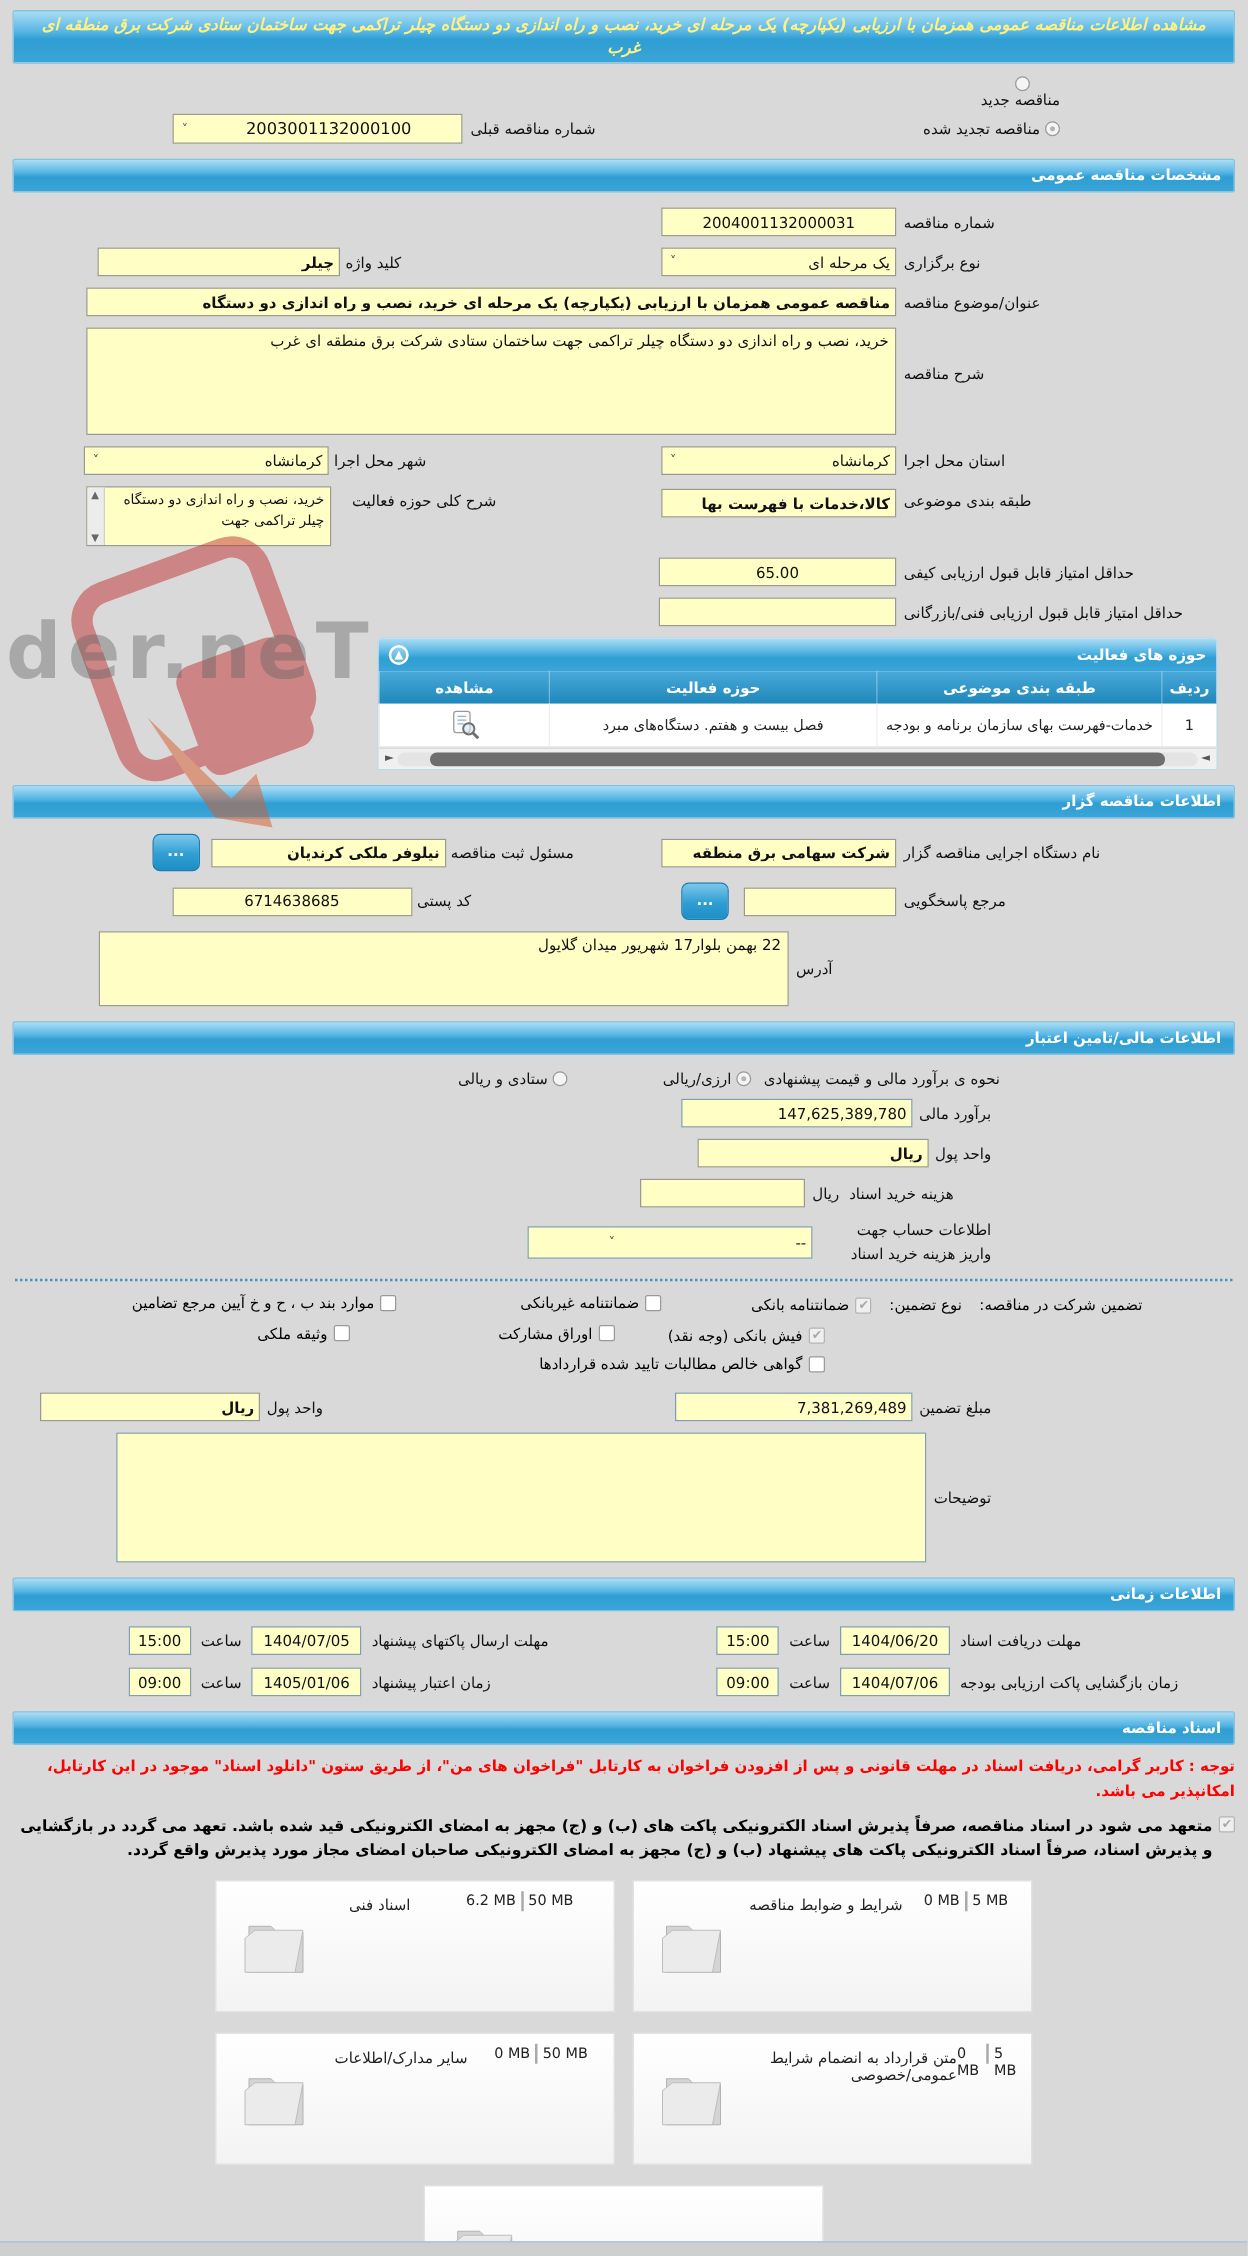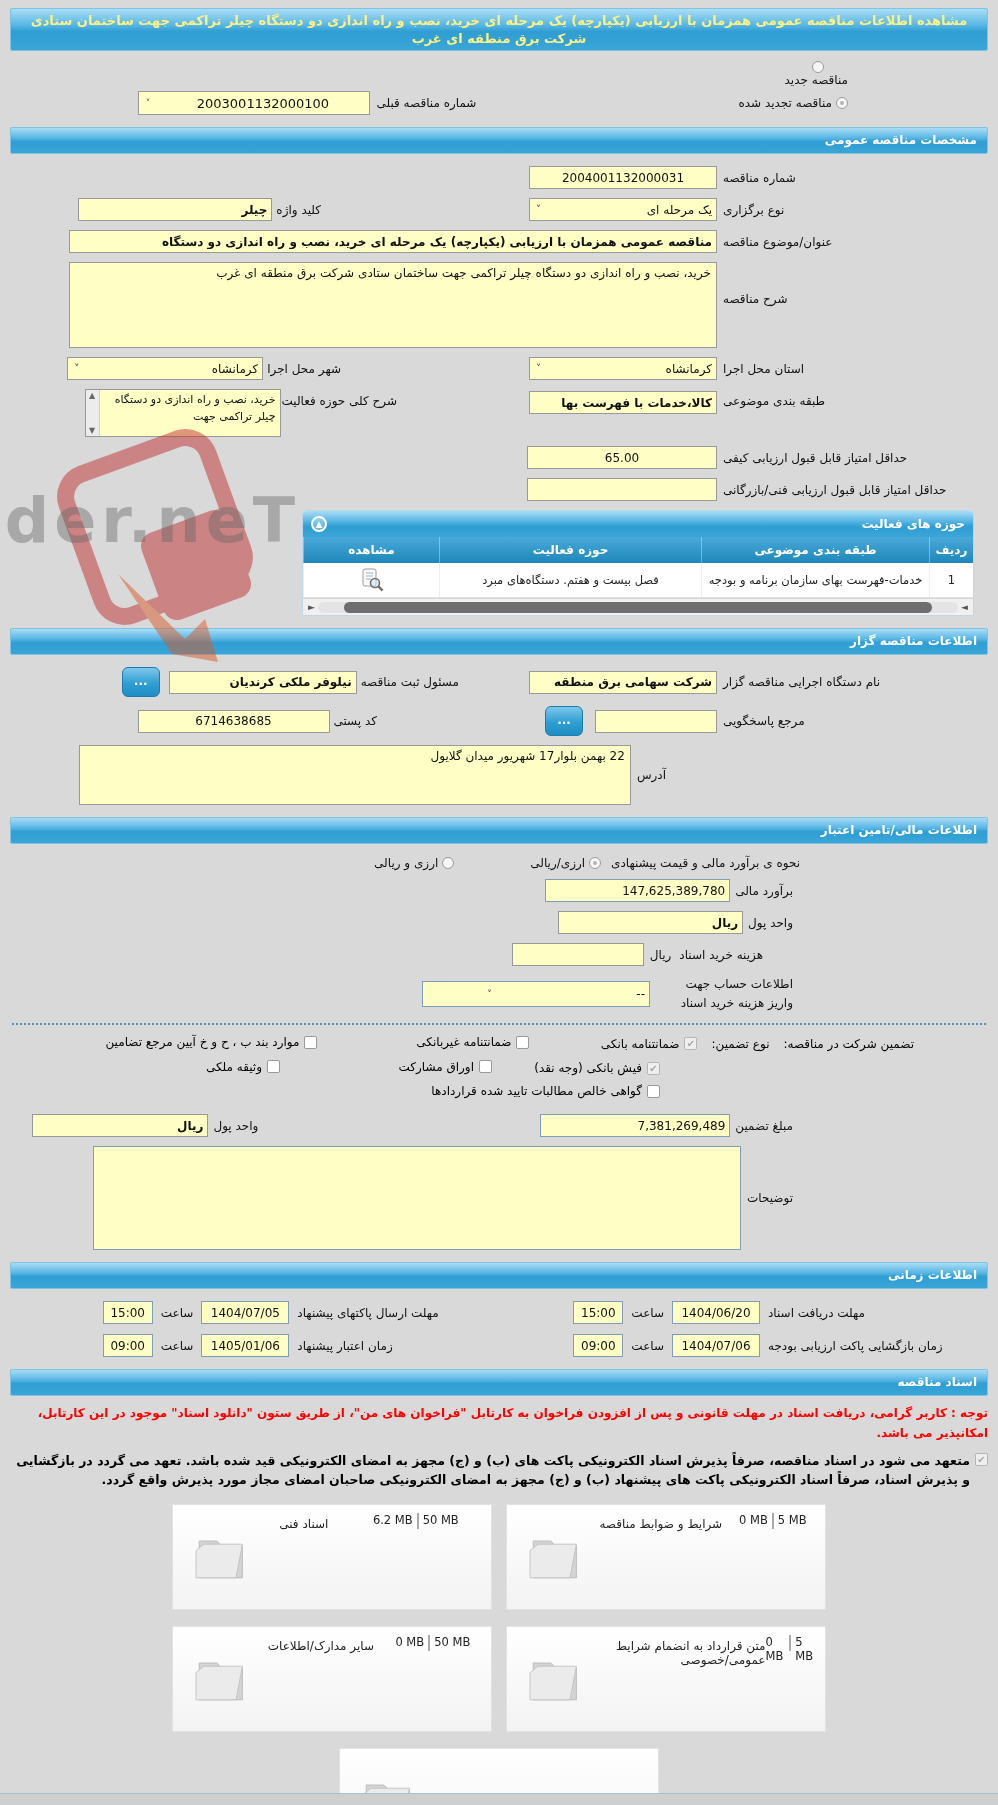--- a/index.html
+++ b/index.html
@@ -5,21 +5,21 @@
   * { margin:0; padding:0; box-sizing:border-box; }
   html,body { background:#d9d9d9; }
   body { font-family:"DejaVu Sans", sans-serif; }
   .page { position:relative; width:998px; height:1805px; background:#d9d9d9; overflow:hidden; direction:rtl; padding:8px 10px 0 10px; }
 
   
   .titlebar, .secbar {
     background:linear-gradient(180deg,#a9ddf5 0%,#57b5e4 40%,#2f9ed2 55%,#3aa5d8 100%);
     border:1px solid #7fc2e2; border-radius:2px;
   }
-  .titlebar { color:#fdf183; font-weight:bold; font-size:13px; text-align:center; padding:3px 14px; line-height:1.35; }
+  .titlebar { color:#fdf183; font-weight:bold; font-size:13px; text-align:center; padding:3px 14px; line-height:1.35;font-style:italic; }
   .secbar { color:#ffffff; font-weight:bold; font-size:12px; padding:5px 10px 6px 10px; margin-top:12px; }
 
   .row { display:flex; align-items:center; margin-bottom:9px; font-size:12px; color:#111; }
   .lbl { font-size:12px; color:#111; white-space:nowrap; }
   .zone270 { width:271px; text-align:left; padding-left:6px; flex:none; }
   .inp, .txa, .sel {
     background:#ffffc5; border:1px solid #999; font-family:"DejaVu Sans",sans-serif;
     font-size:12px; color:#111; padding:0 4px; height:23px;
   }
   .inp { direction:rtl; }
@@ -165,21 +165,21 @@
     <span class="lbl" style="margin-right:188px;margin-left:4px;">شهر محل اجرا</span>
     <span class="sel" style="width:196px;">
       <span class="selv">کرمانشاه</span>
       <span class="arrow">˅</span>
     </span>
   </div>
 
   <div class="row" style="align-items:flex-start;">
     <span class="lbl zone270" style="padding-top:5px;">طبقه بندی موضوعی</span>
     <input class="inp bold" style="width: 188px; margin-top: 2px;" value="کالا،خدمات با فهرست بها">
-    <span class="lbl" style="margin-right:132px;margin-left:1px;padding-top:5px;">شرح کلی حوزه فعالیت</span>
+    <span class="lbl" style="margin-right:132px;margin-left:17px;padding-top:5px;">شرح کلی حوزه فعالیت</span>
     <span class="mini-area">
       <span class="mini-text">خرید، نصب و راه اندازی دو دستگاه چیلر تراکمی جهت</span>
       <span class="mini-scroll">
           <span>▲</span>
           <span>▼</span>
         </span>
     </span>
   </div>
 
   <div class="row" style="margin-top:4px;">
@@ -252,21 +252,21 @@
   <div class="secbar">اطلاعات مالی/تامین اعتبار</div>
 
   <div class="row" style="margin-top:12px;margin-right:188px;">
     <span class="lbl" style="margin-left:10px;">نحوه ی برآورد مالی و قیمت پیشنهادی</span>
     <span style="display:inline-flex;align-items:center;margin-left:76px;">
       <span class="radio sel"></span>
       <span class="lbl">ارزی/ریالی</span>
     </span>
     <span style="display:inline-flex;align-items:center;">
       <span class="radio"></span>
-      <span class="lbl">ارزی و ریالی</span>
+      <span class="lbl">ستادی و ریالی</span>
     </span>
   </div>
 
   <div class="row" style="margin-right:195px;">
     <span class="lbl" style="margin-left:5px;">برآورد مالی</span>
     <input class="inp ltr blueb" style="width: 185px; text-align: right; padding-left: 8px;" value="147,625,389,780">
   </div>
 
   <div class="row" style="margin-right:195px;">
     <span class="lbl" style="margin-left:5px;">واحد پول</span>

